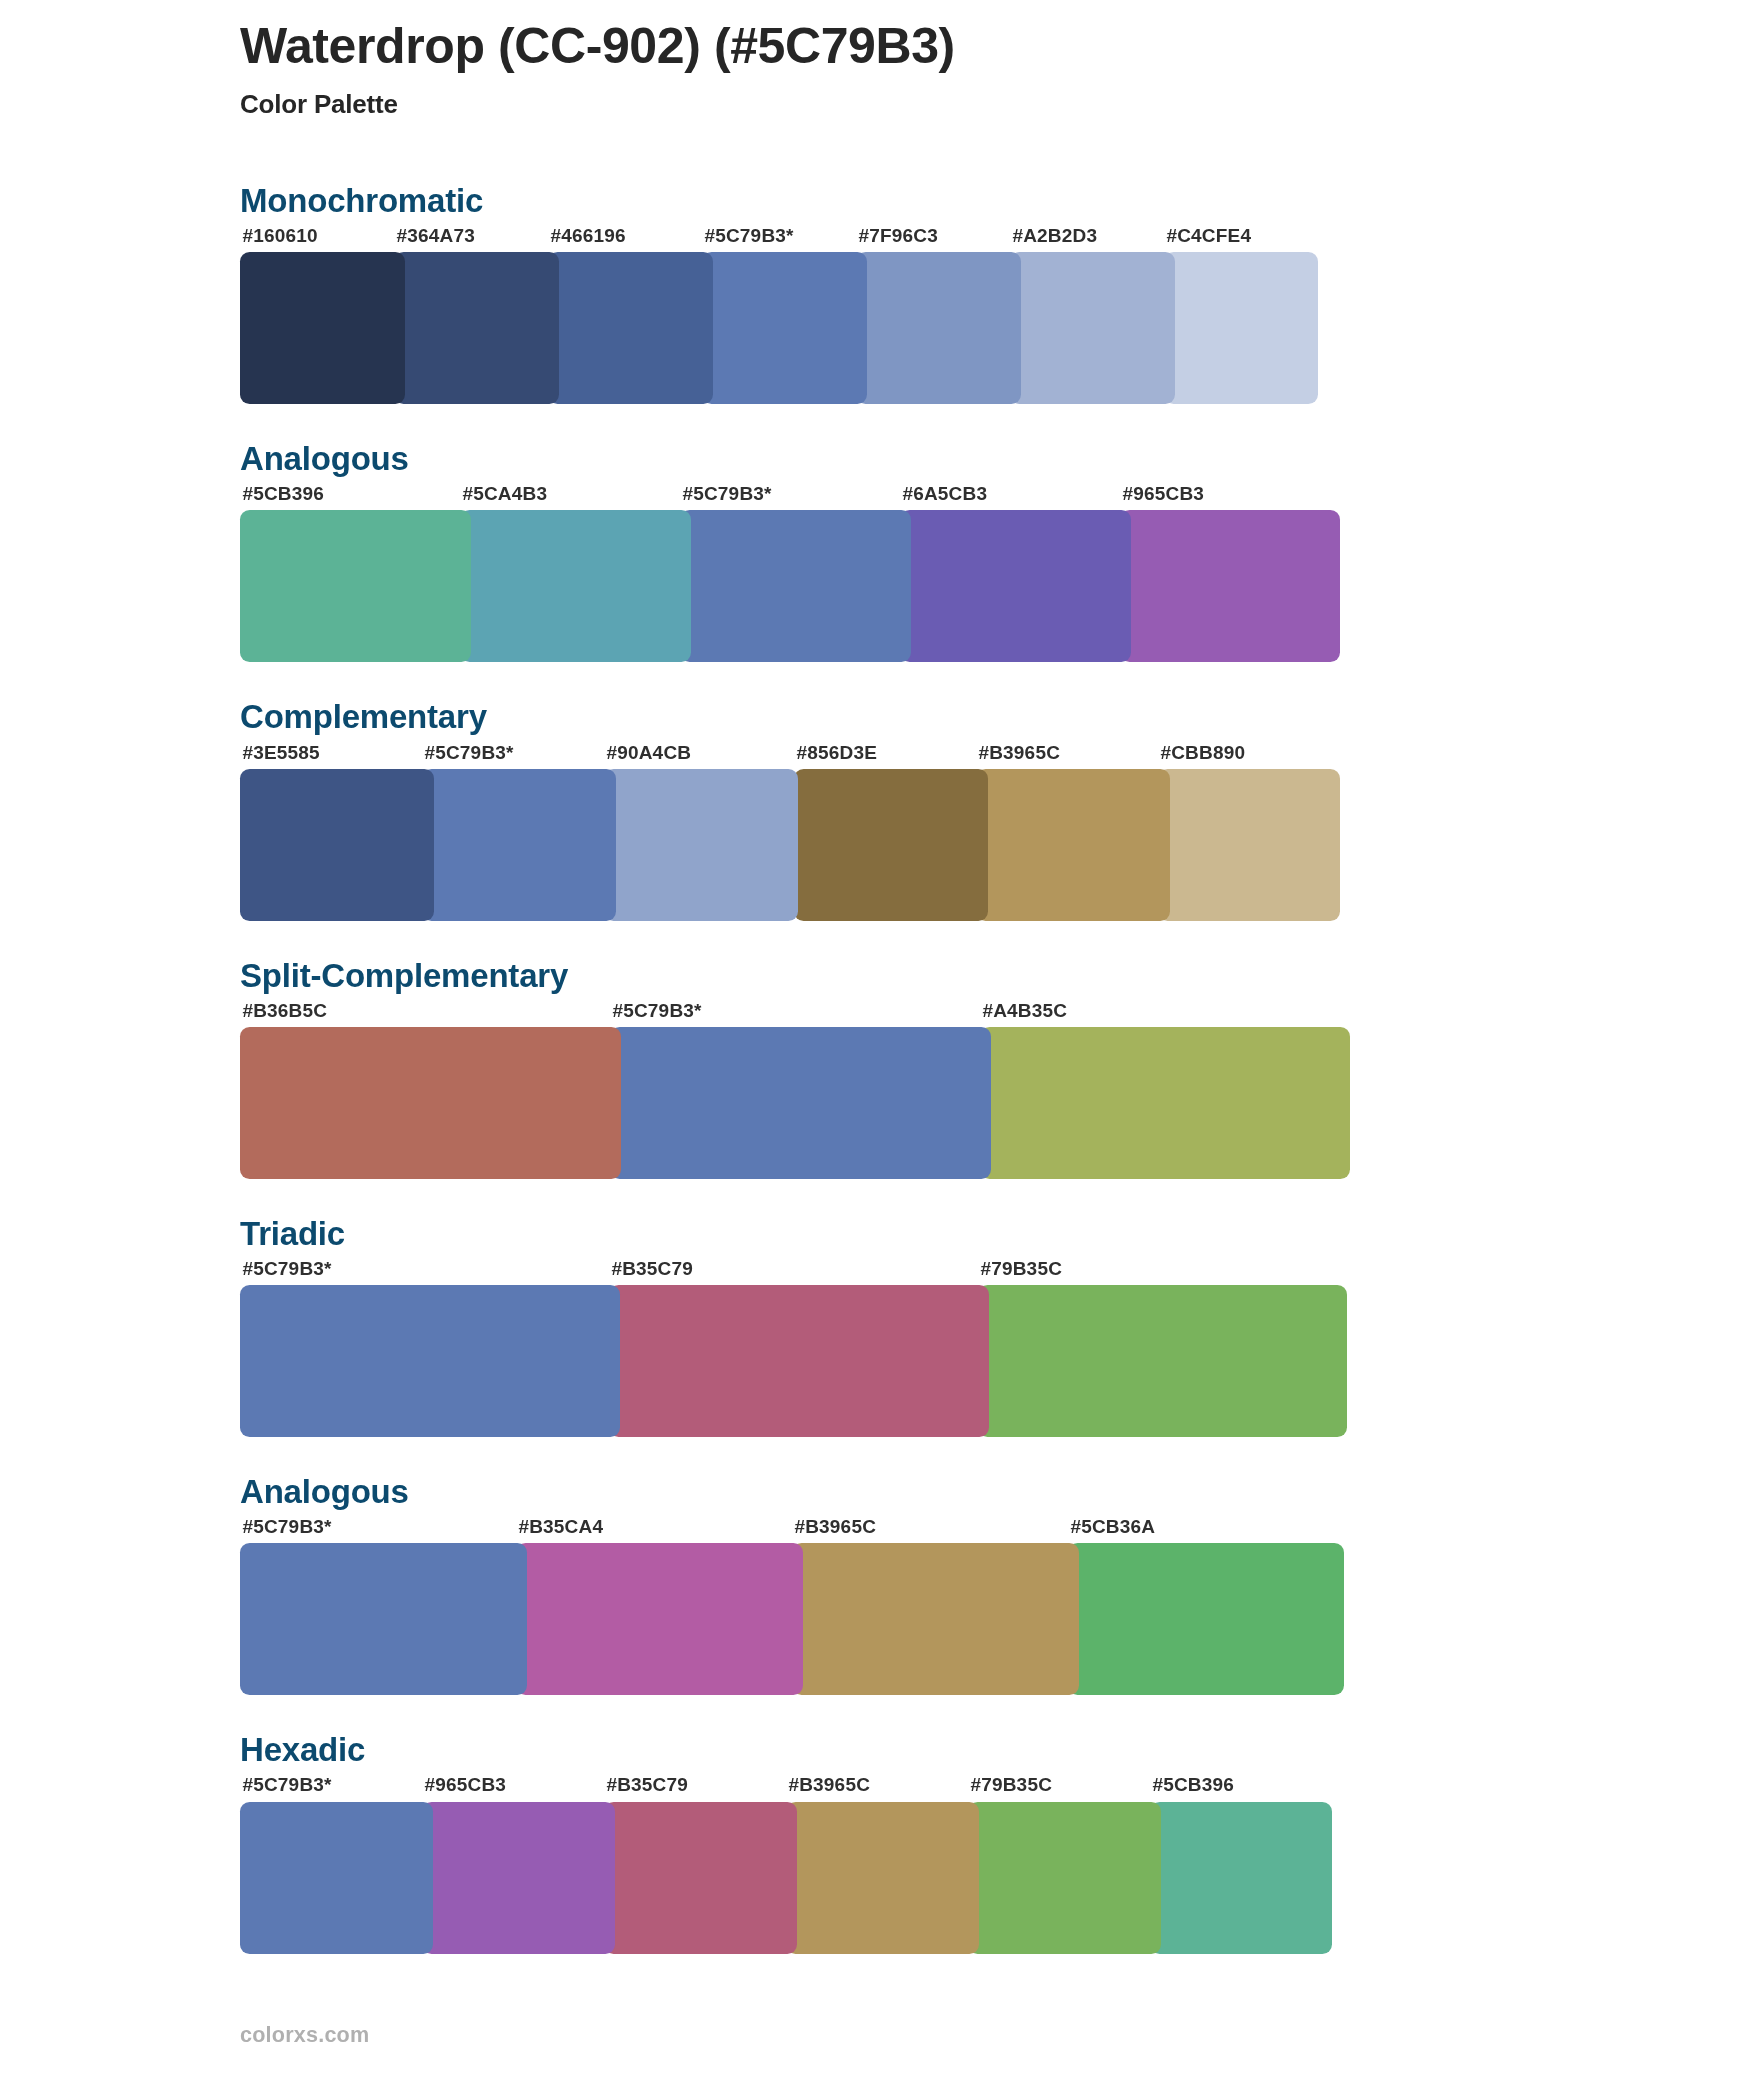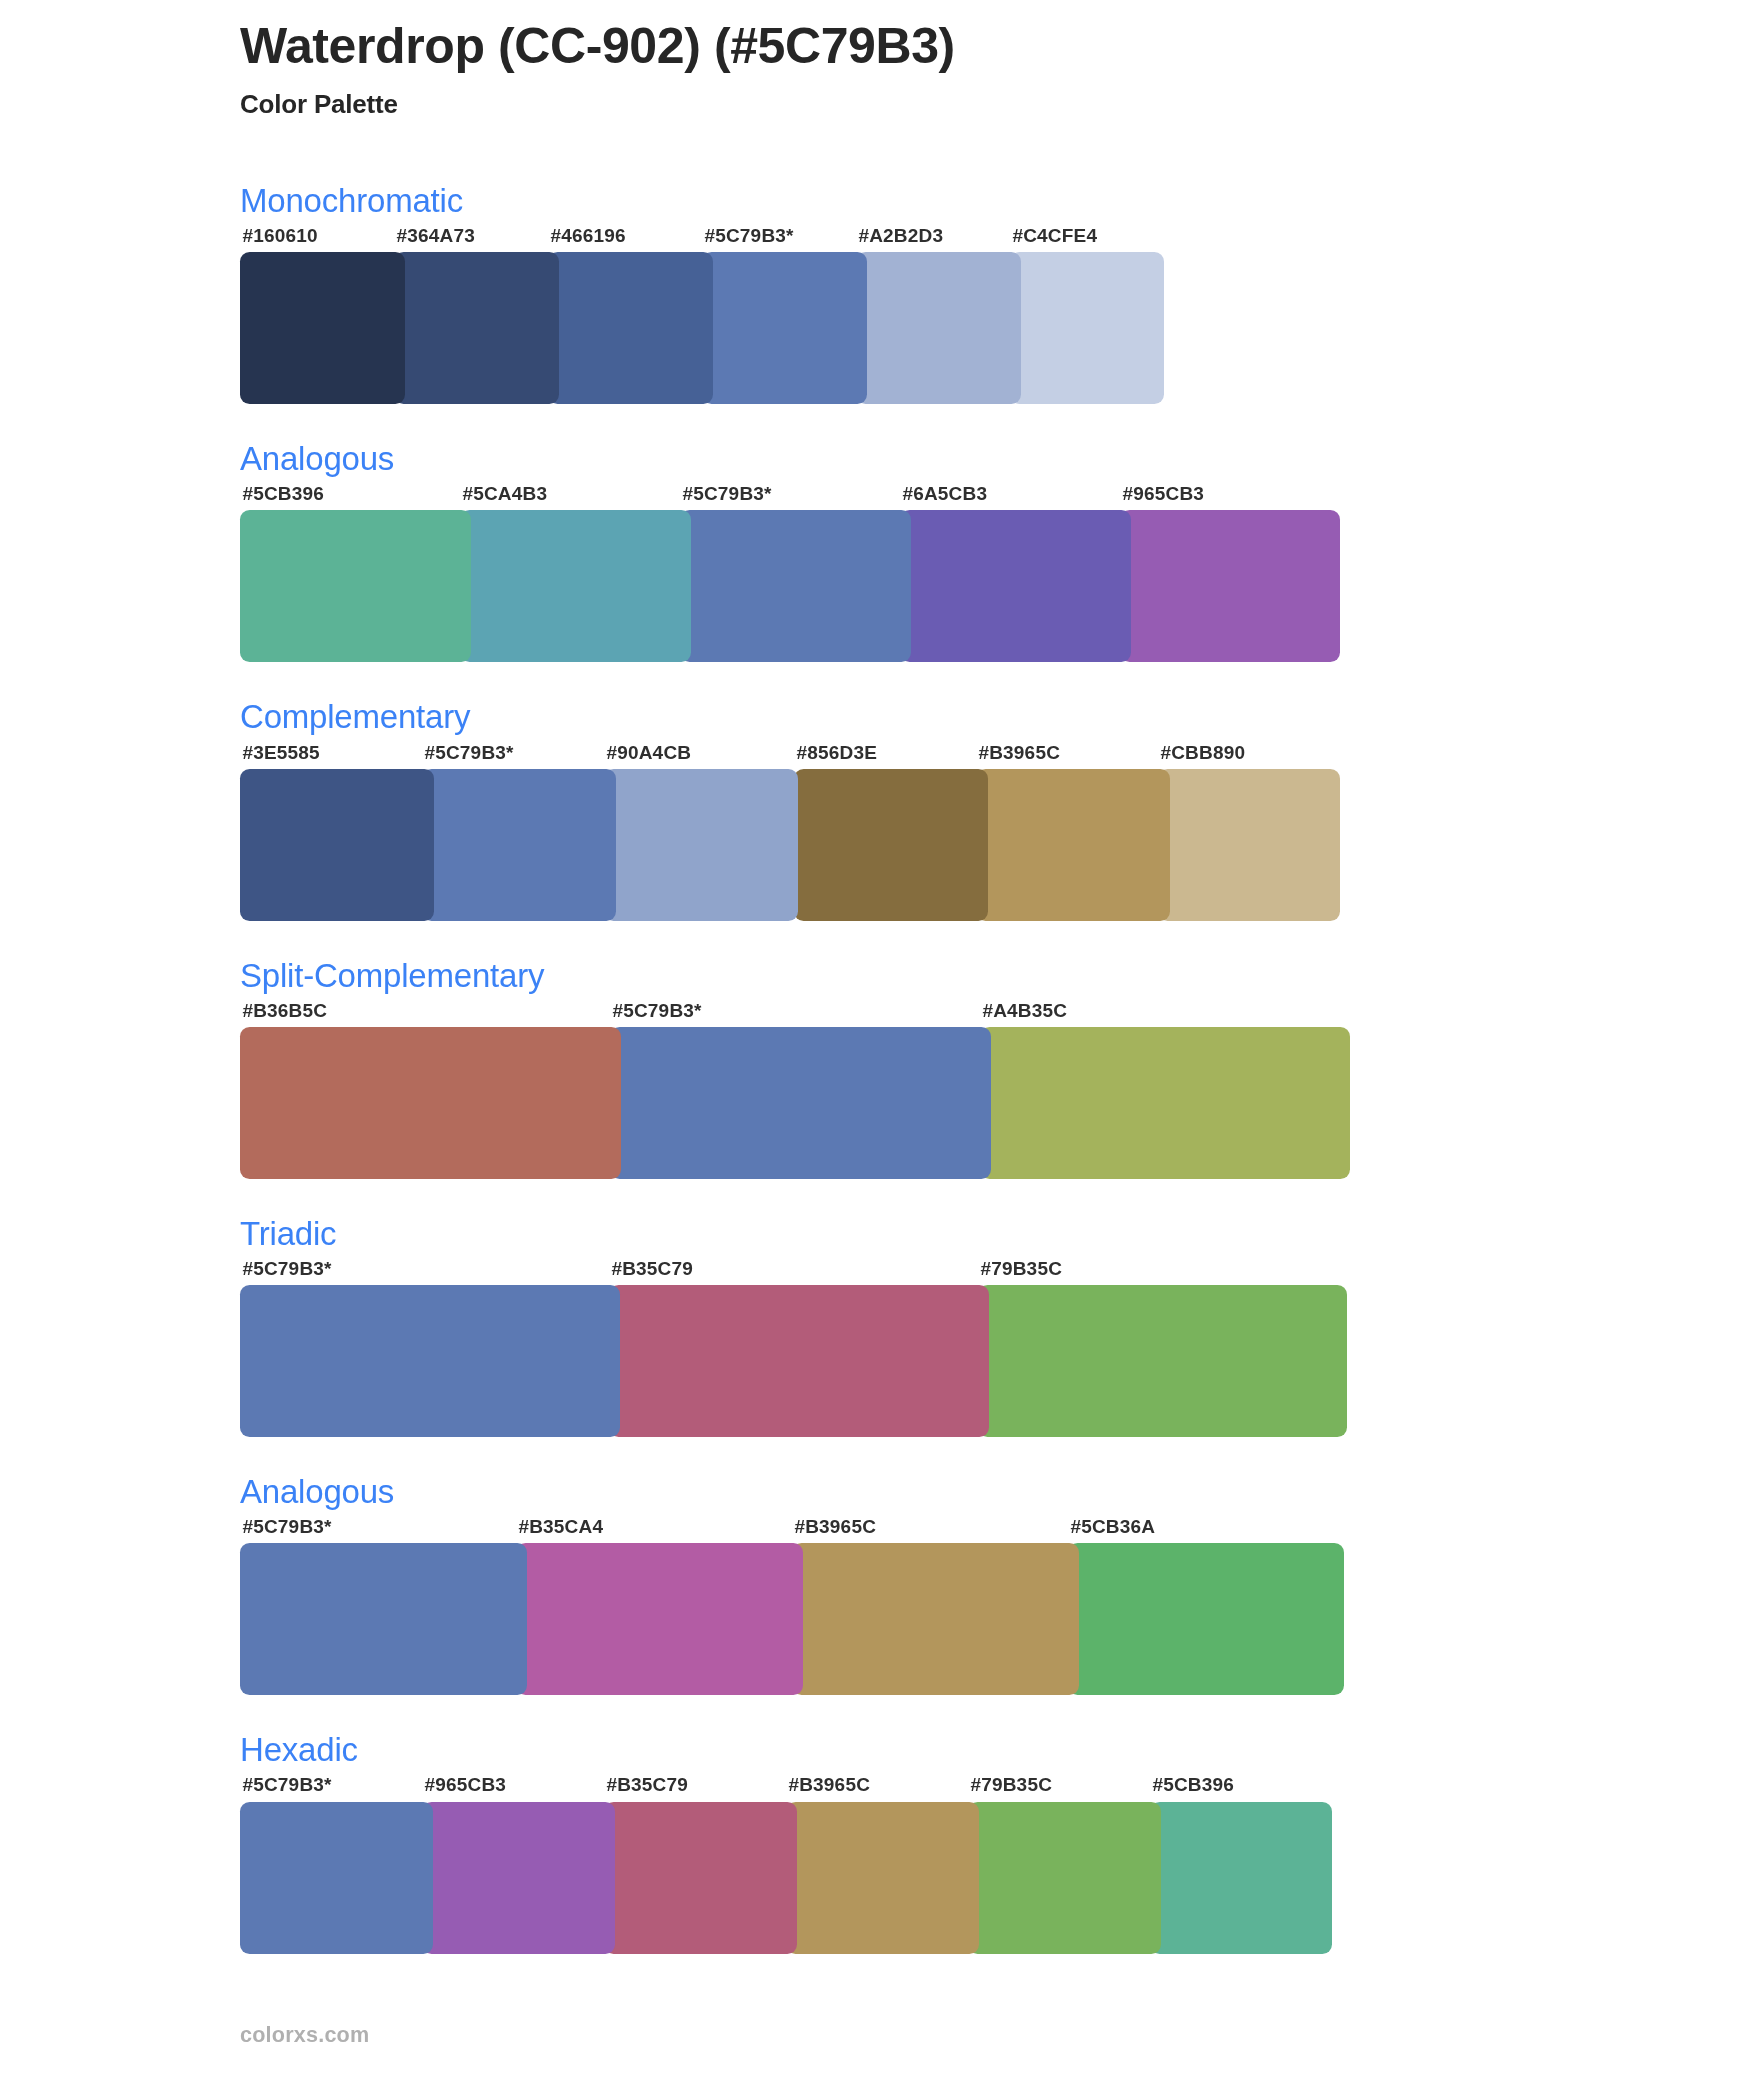--- a/index.html
+++ b/index.html
@@ -57,22 +57,22 @@
     width: 1757px;
   }
   .section {
     position: relative;
     margin: 0 0 34px 0;
     padding: 0;
   }
   .section-heading {
     margin: 0 0 4.8px 240px;
     font-size: 33px;
-    font-weight: normal;
-    color: #3b82f6;
+    font-weight: bold;
+    color: #0c4a6e;
     letter-spacing: -0.2px;
     line-height: 1.25;
     white-space: nowrap;
   }
   .swatch-row {
     position: relative;
     margin-left: 240px;
     display: flex;
     align-items: flex-start;
   }
@@ -129,20 +129,24 @@
           </div>
           <div class="swatch" style="width: 154px;">
             <div class="swatch-label">#466196</div>
             <div class="swatch-chip" style="background: rgb(70, 97, 150); width: 165px; z-index: 5; position: relative;"></div>
           </div>
           <div class="swatch" style="width: 154px;">
             <div class="swatch-label">#5C79B3*</div>
             <div class="swatch-chip" style="background: rgb(92, 121, 179); width: 165px; z-index: 4; position: relative;"></div>
           </div>
           <div class="swatch" style="width: 154px;">
+            <div class="swatch-label">#7F96C3</div>
+            <div class="swatch-chip" style="background: rgb(127, 150, 195); width: 165px; z-index: 3; position: relative;"></div>
+          </div>
+          <div class="swatch" style="width: 154px;">
             <div class="swatch-label">#A2B2D3</div>
             <div class="swatch-chip" style="background: rgb(162, 178, 211); width: 165px; z-index: 2; position: relative;"></div>
           </div>
           <div class="swatch" style="width: 154px;">
             <div class="swatch-label">#C4CFE4</div>
             <div class="swatch-chip" style="background: rgb(196, 207, 228); width: 154px; z-index: 1; position: relative;"></div>
           </div>
         </div>
       </div>
       <div class="section">

